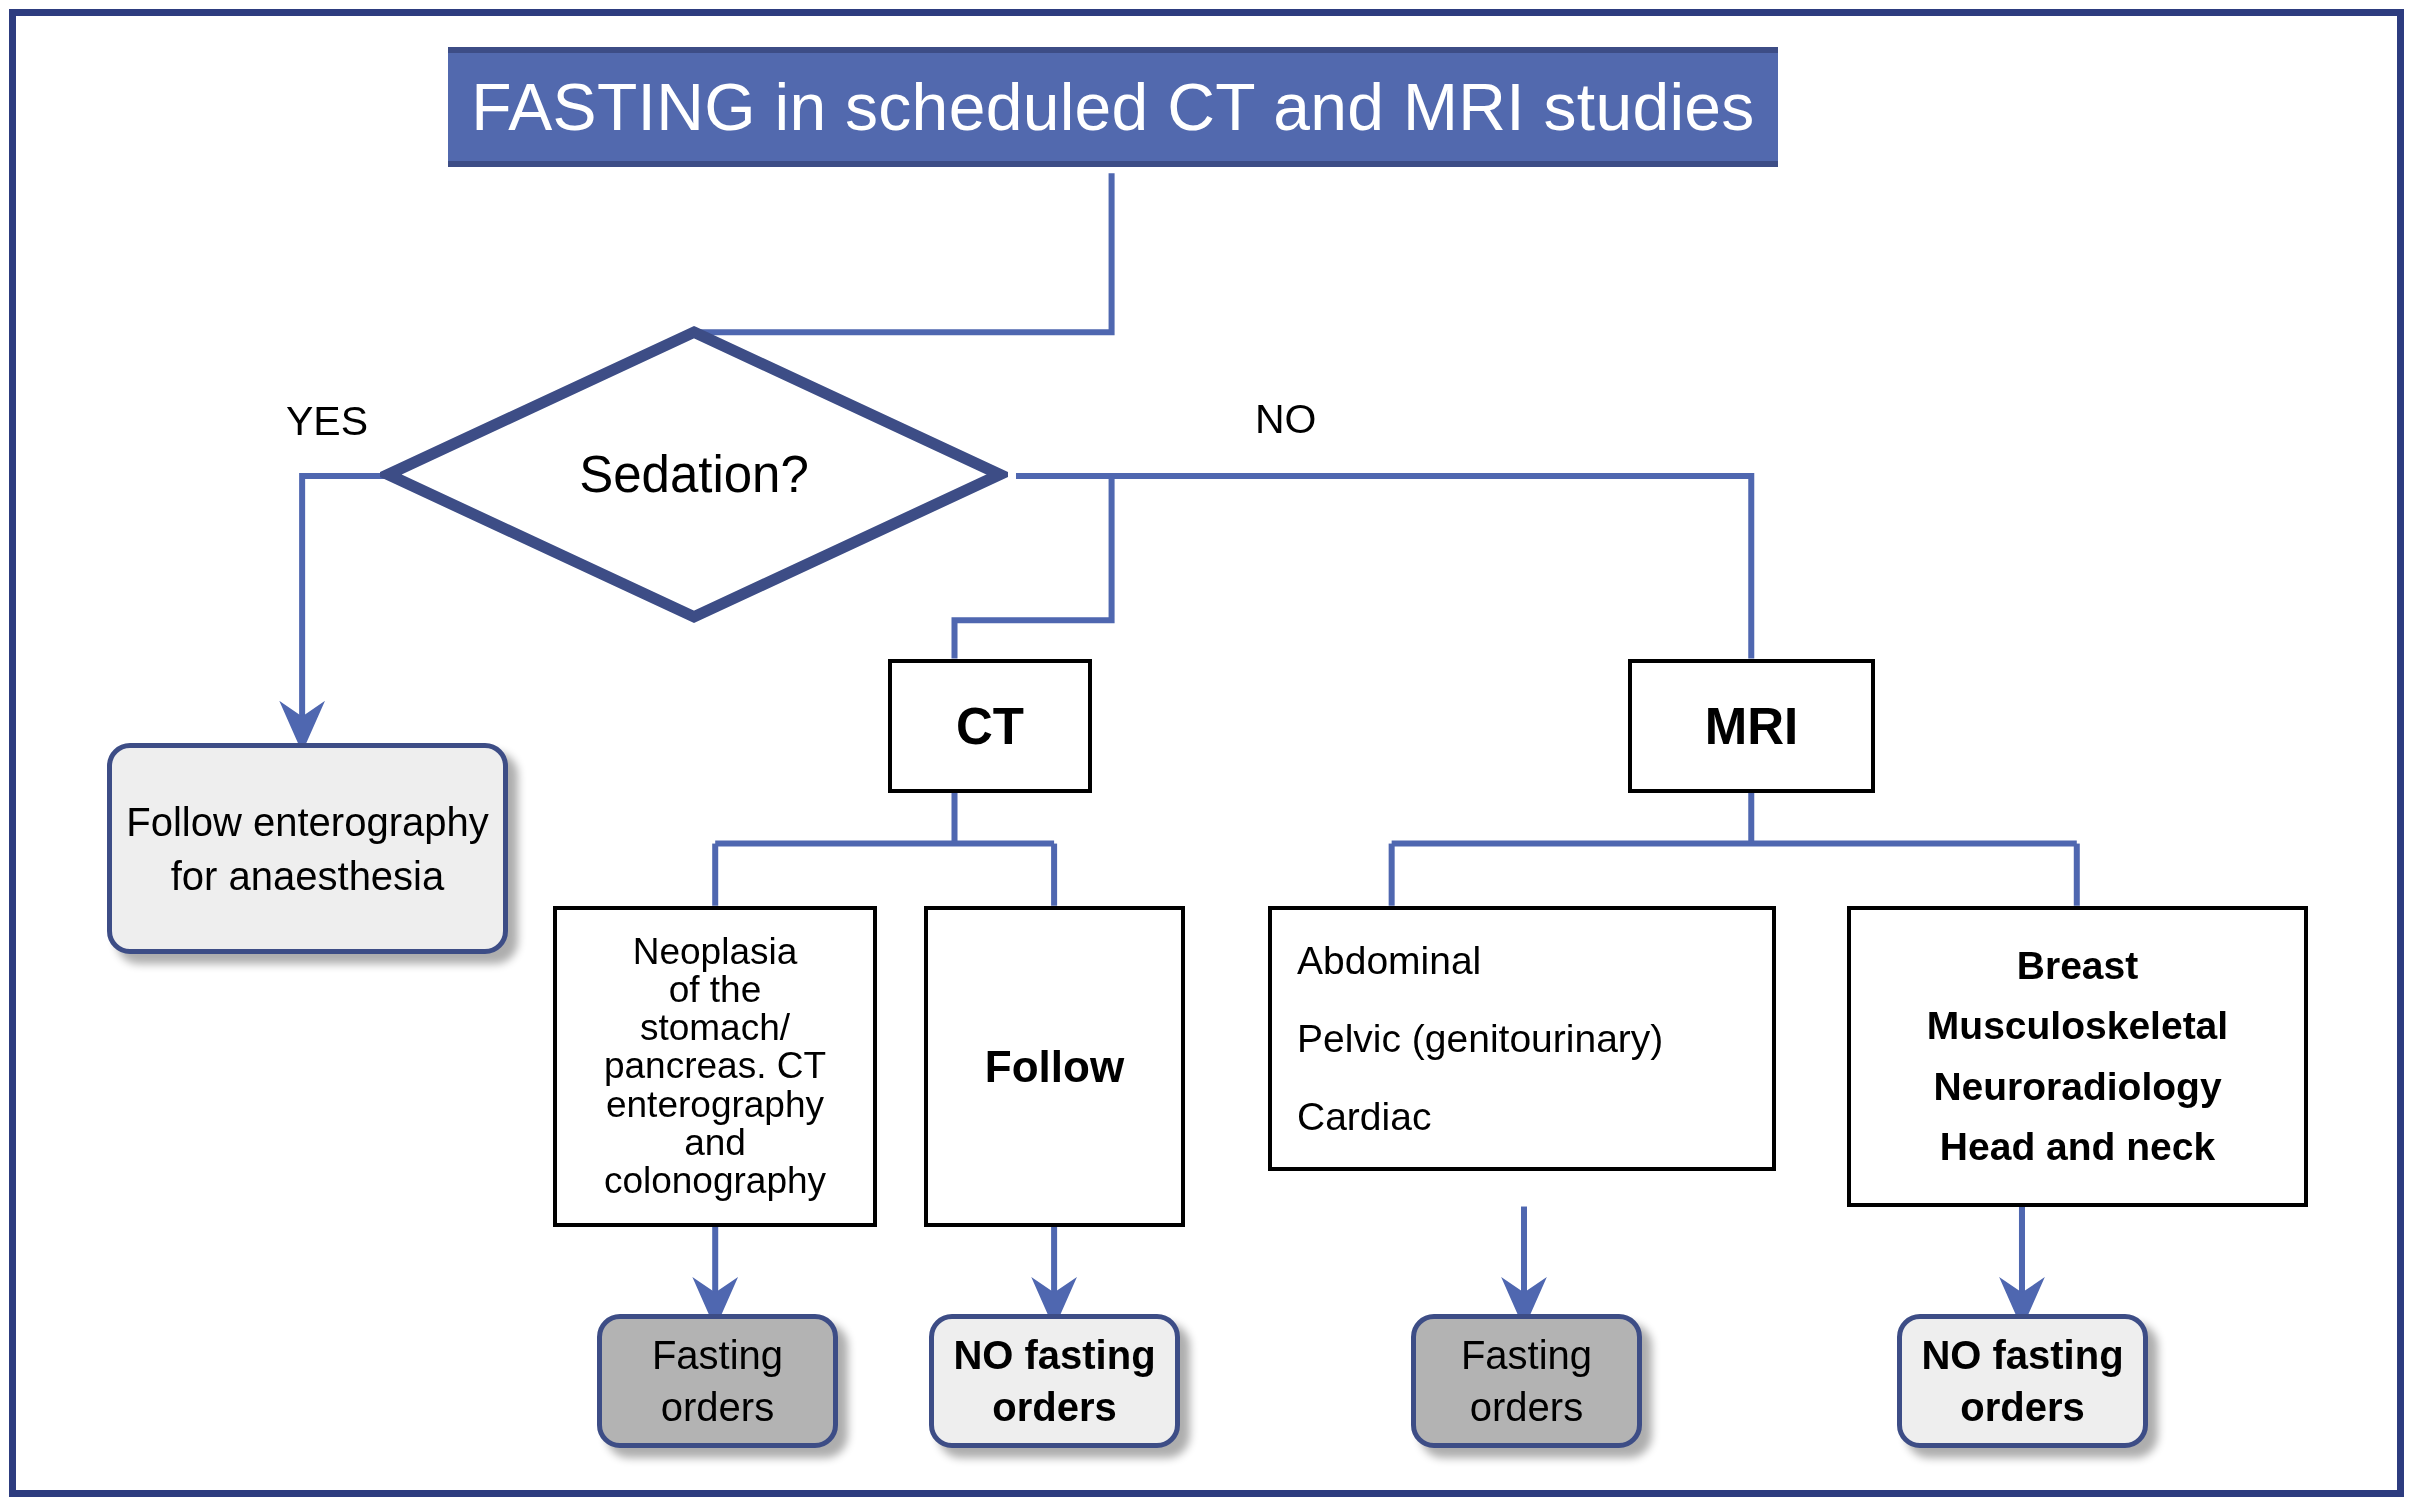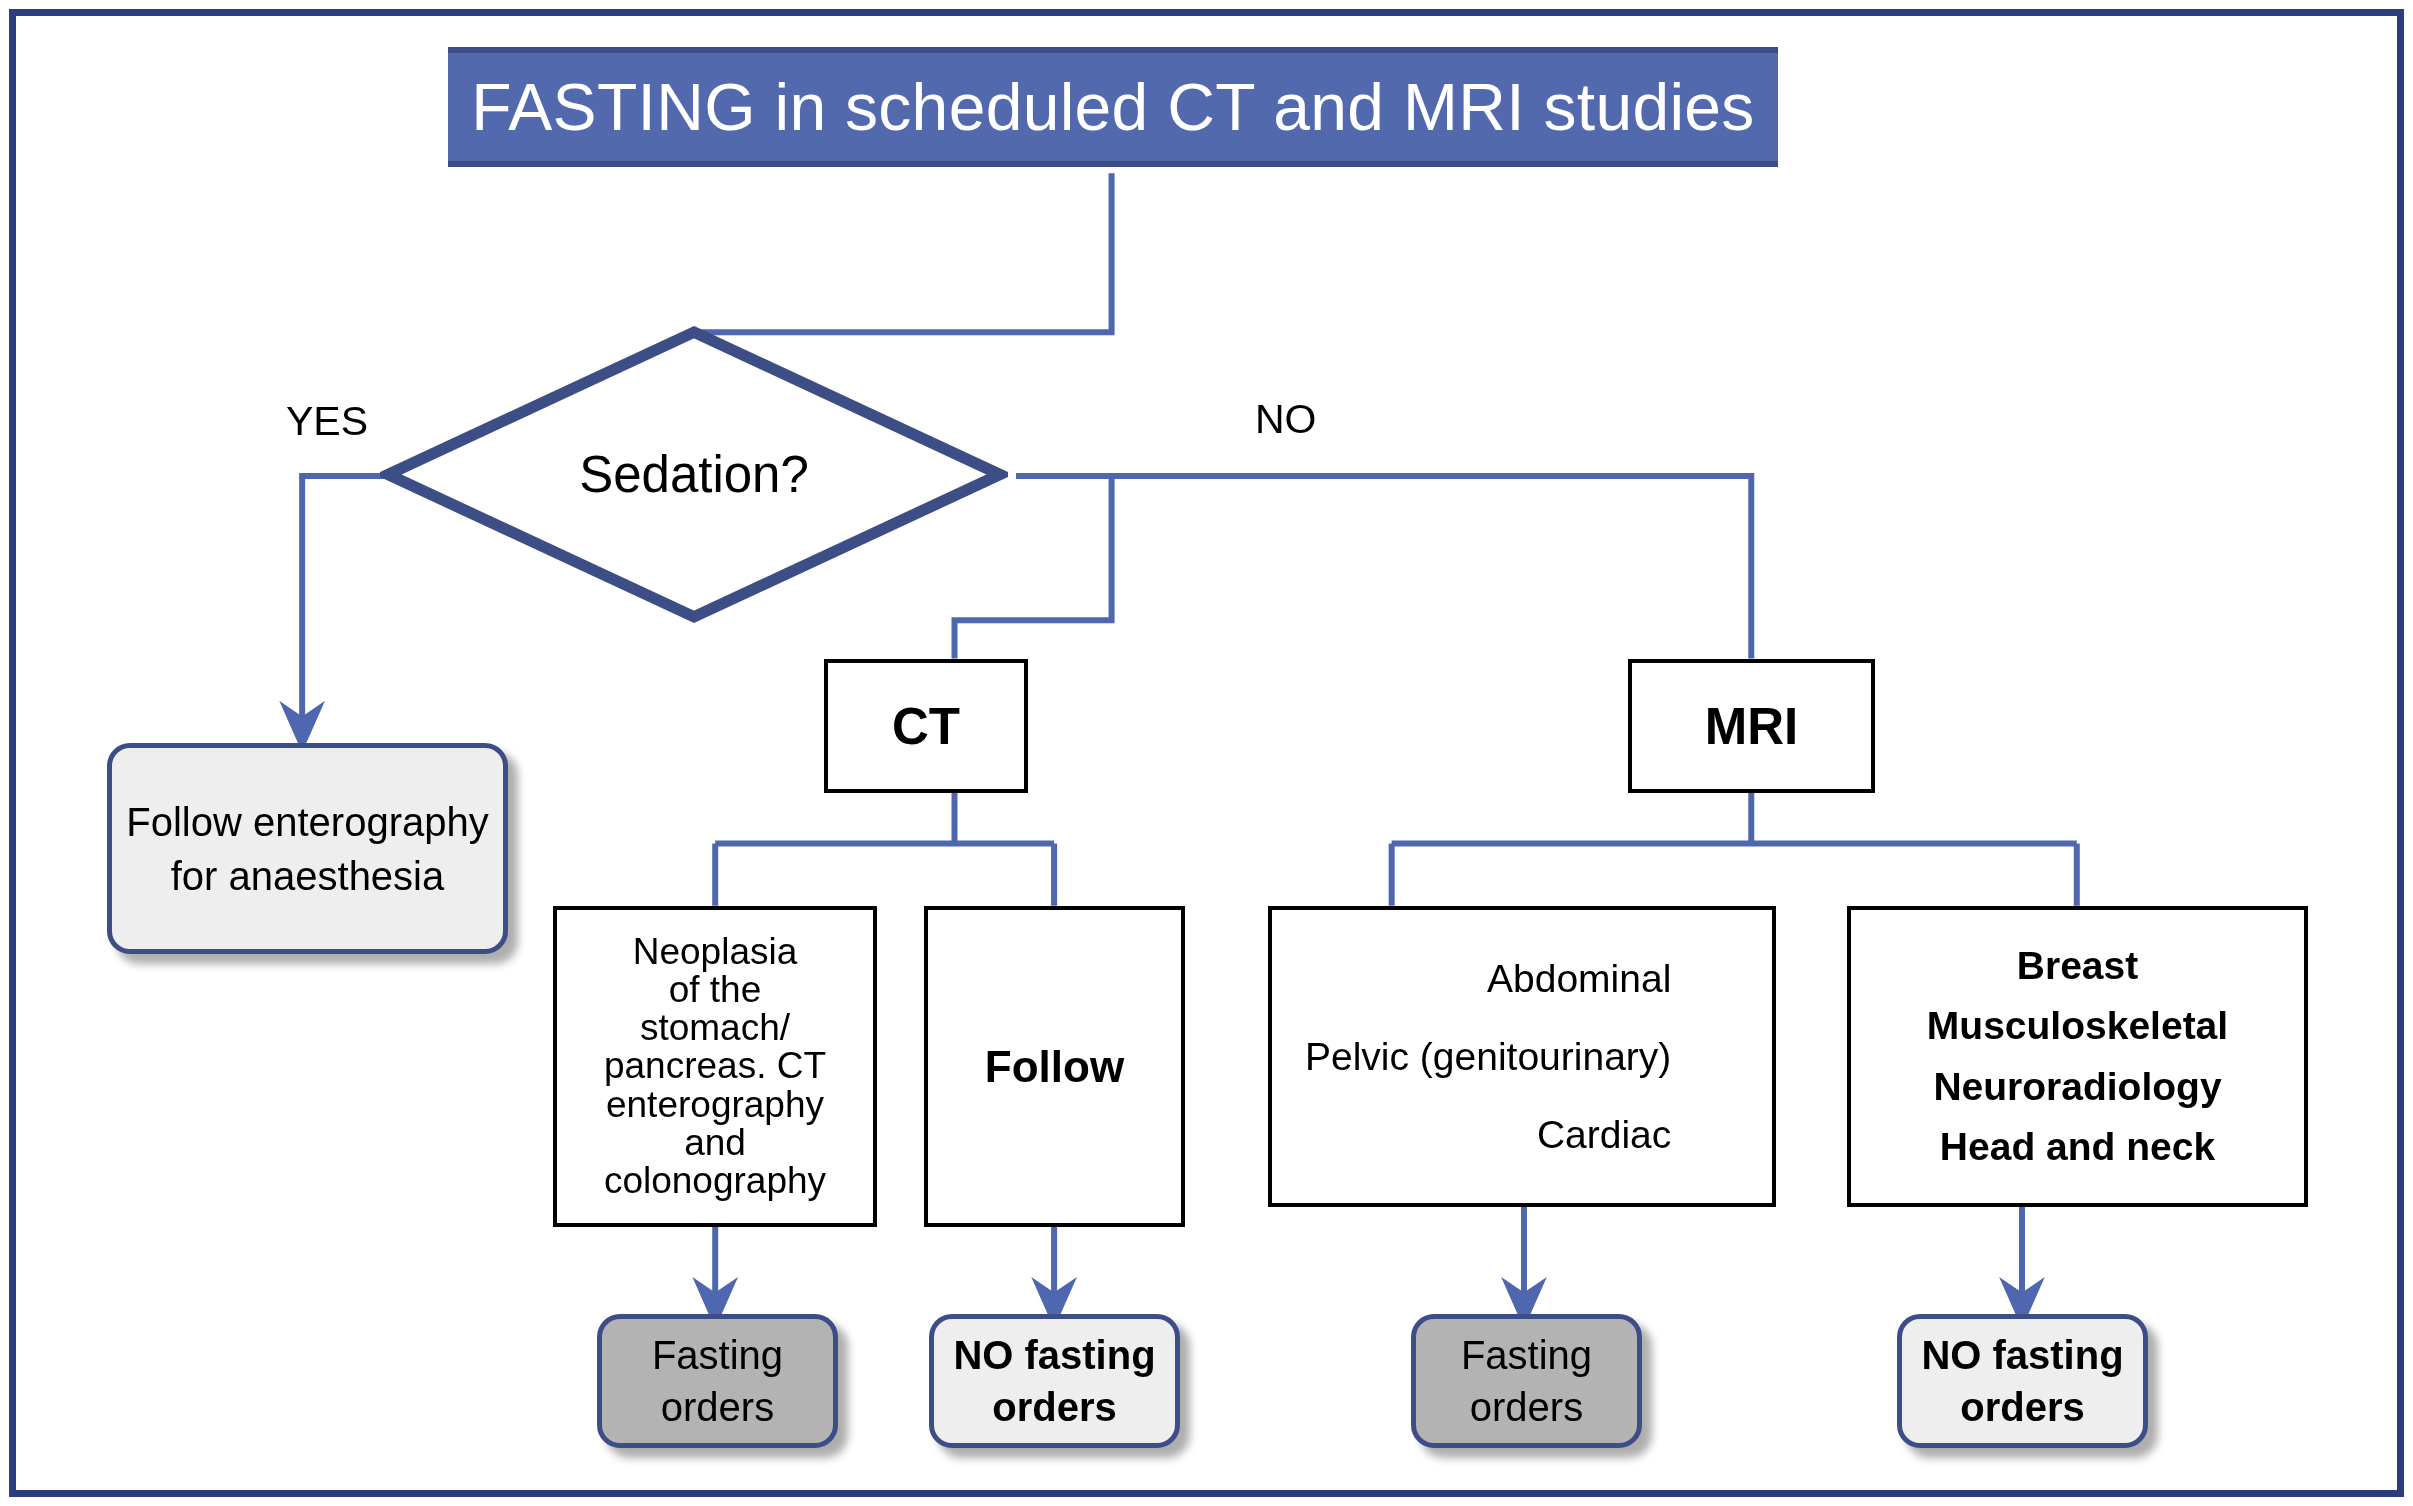--- a/index.html
+++ b/index.html
@@ -79,35 +79,35 @@
     white-space: nowrap;
   }
   #label-yes { left: 286px; top: 398px; }
   #label-no  { left: 1255px; top: 396px; }
 
   
   .rect-node {
     background: #ffffff;
     border: 4.7px solid #000000;
   }
-  #node-ct  { left: 824px; top: 659px; width: 204px; height: 134px; font-size: 51px; font-weight: bold; text-align: center; }
+  #node-ct  { left: 888px; top: 659px; width: 204px; height: 134px; font-size: 51px; font-weight: bold; text-align: center; }
   #node-mri { left: 1628px; top: 659px; width: 247px; height: 134px; font-size: 51px; font-weight: bold; }
 
   #node-neoplasia {
     left: 553px; top: 906px; width: 324px; height: 321px;
     font-size: 37px; line-height: 1.03; padding: 2.7px 4px;
   }
   #node-other {
     left: 924px; top: 906px; width: 261px; height: 321px;
     font-size: 44px; font-weight: bold;
   }
   #node-mri-fast {
-    left: 1268px; top: 906px; width: 508px; height: 301px;
+    left: 1268px; top: 906px; width: 508px; height: 265px;
     font-size: 39px; line-height: 2.0;
-    justify-content: flex-start; text-align: right; padding-left: 33px;
+    justify-content: flex-start; text-align: left; padding-left: 25px;
   }
   #node-mri-nofast {
     left: 1847px; top: 906px; width: 461px; height: 301px;
     font-size: 39px; font-weight: bold; line-height: 1.55;
   }
 
   
   .round-node {
     border: 5.3px solid #3d4d86;
     border-radius: 23px;

